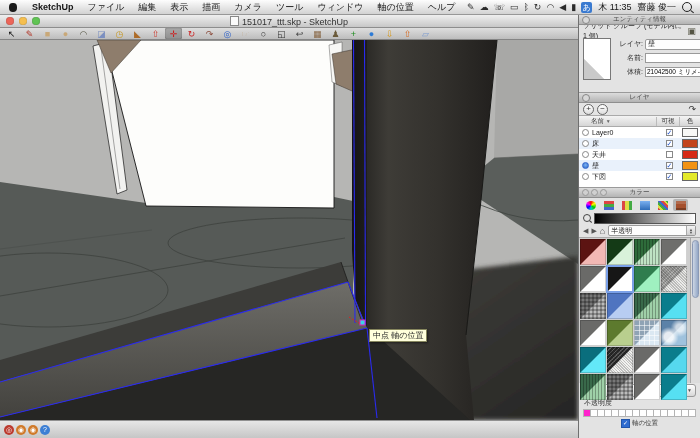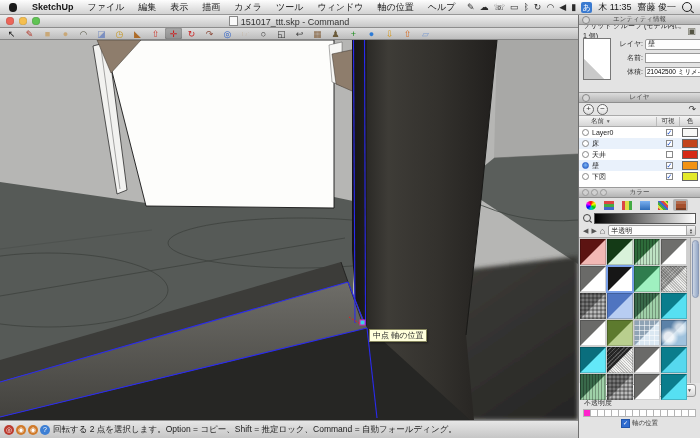--- a/index.html
+++ b/index.html
@@ -179,21 +179,21 @@
       <span class="spot"></span>
     </span>
   </div>
 
   <div class="titlebar">
     <span class="lights">
       <span class="lt r"></span>
       <span class="lt y"></span>
       <span class="lt g"></span>
     </span>
-    <span class="wtitle"><span class="docicon"></span><span>151017_ttt.skp - Command</span></span>
+    <span class="wtitle"><span class="docicon"></span><span>151017_ttt.skp - SketchUp</span></span>
   </div>
 
   <div class="toolbar" id="toolbar">
       <div class="tool">
         <span style="color: rgb(17, 17, 17);">↖</span>
       </div>
       <div class="tool">
         <span style="color: rgb(176, 48, 34);">✎</span>
       </div>
       <div class="tool">
@@ -328,21 +328,20 @@
     <div class="tooltip">中点 軸の位置</div>
   </div>
 
   <div class="statusbar">
     <span id="sb-icons" style="display:flex;gap:2px;align-items:center;">
         <span class="sb-ic" style="background: rgb(187, 58, 46);">◎</span>
         <span class="sb-ic" style="background: rgb(208, 122, 42);">◉</span>
         <span class="sb-ic" style="background: rgb(208, 122, 42);">◉</span>
         <span class="sb-ic" style="background: rgb(61, 127, 212);">?</span>
       </span>
-    <span class="sb-text">回転する 2 点を選択します。Option = コピー、Shift = 推定ロック、Command = 自動フォールディング。</span>
   </div>
 
   <div class="rightcol">
 
     <div>
       <div class="ptitle">
         <span class="closec"></span>
         <span class="ptxt">エンティティ情報</span>
       </div>
       <div class="ei-type">

